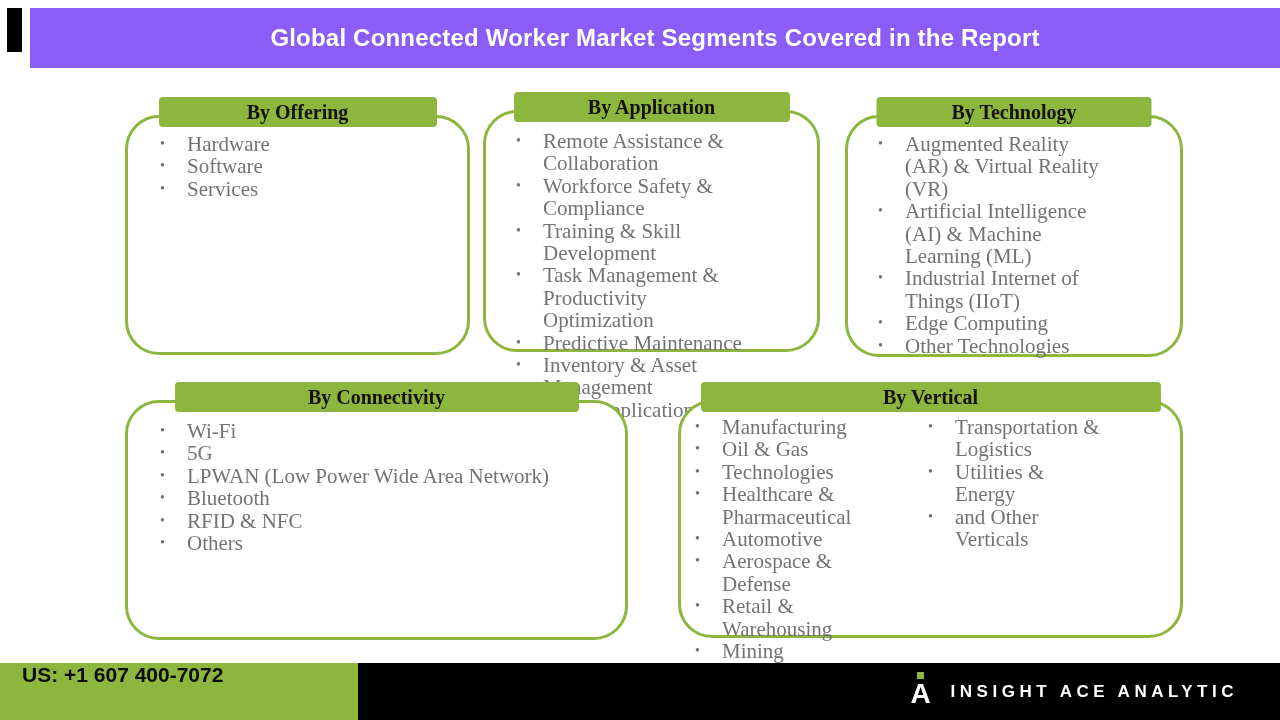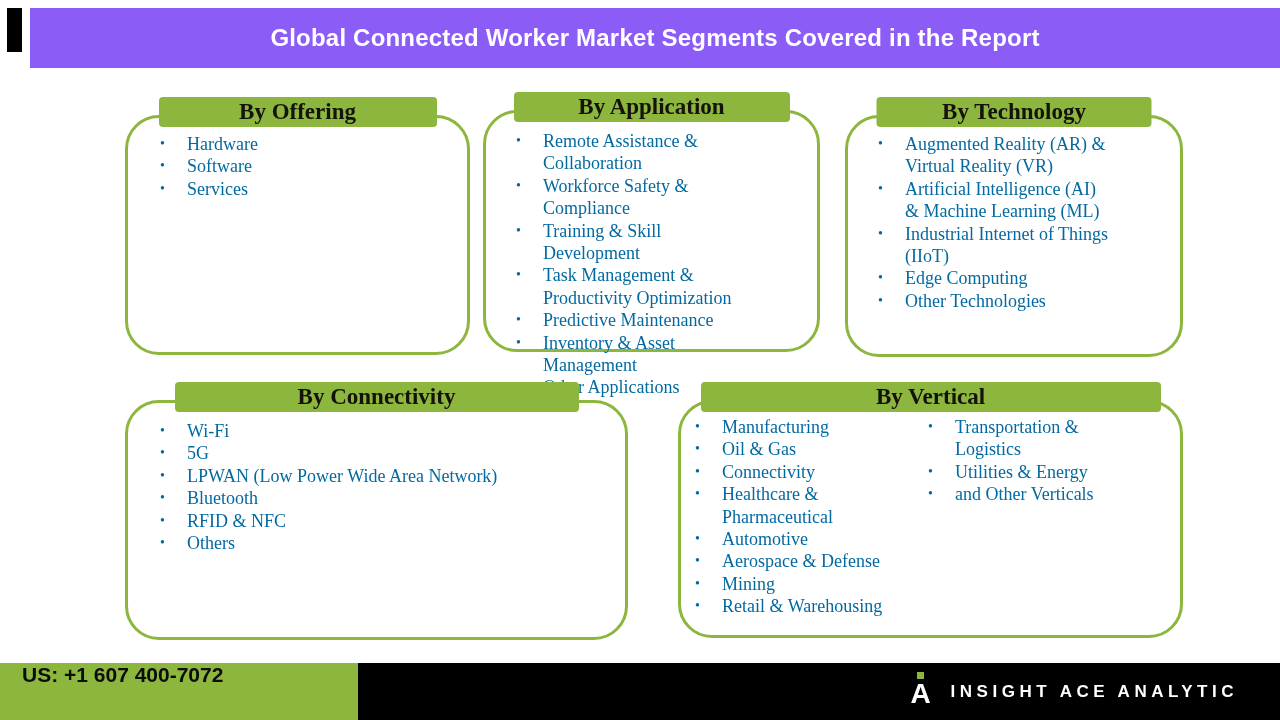--- a/index.html
+++ b/index.html
@@ -38,31 +38,31 @@
     background: #ffffff;
   }
   .tab {
     position: absolute; top: -21px; left: 50%; transform: translateX(-50%);
     height: 30px;
     background: #8CB63E;
     border-radius: 4px;
     display: flex; align-items: center; justify-content: center;
     font-family: "Liberation Serif", serif;
     font-weight: bold;
-    font-size: 23px;
+    font-size: 20px;
     color: #14120a;
     white-space: nowrap;
   }
   .seg-list { list-style: none; }
   .seg-list li {
     position: relative;
     padding-left: 33px;
-    font-size: 18px;
+    font-size: 21px;
     line-height: 22.4px;
-    color: #0369a1;
+    color: #737373;
   }
   .seg-list li::before {
     content: "\2022";
     position: absolute; left: 6px; top: 0;
     font-size: 14px;
   }
 
   #box-offering     { left: 125px; top: 115px; width: 345px; height: 240px; }
   #box-offering .tab { width: 278px; }
   #box-offering .content { padding: 15px 20px 0 26px; }
@@ -208,26 +208,26 @@
 
   <section class="segbox" id="box-vertical">
     <div class="tab">
       <span>By Vertical</span>
     </div>
     <div class="content">
       <div class="vertical-columns">
         <ul class="seg-list">
           <li>Manufacturing</li>
           <li>Oil &amp; Gas</li>
-          <li>Connectivity</li>
+          <li>Technologies</li>
           <li>Healthcare &amp; Pharmaceutical</li>
           <li>Automotive</li>
           <li>Aerospace &amp; Defense</li>
+          <li>Retail &amp; Warehousing</li>
           <li>Mining</li>
-          <li>Retail &amp; Warehousing</li>
         </ul>
         <ul class="seg-list">
           <li>Transportation &amp; Logistics</li>
           <li>Utilities &amp; Energy</li>
           <li>and Other Verticals</li>
         </ul>
       </div>
     </div>
   </section>
 

